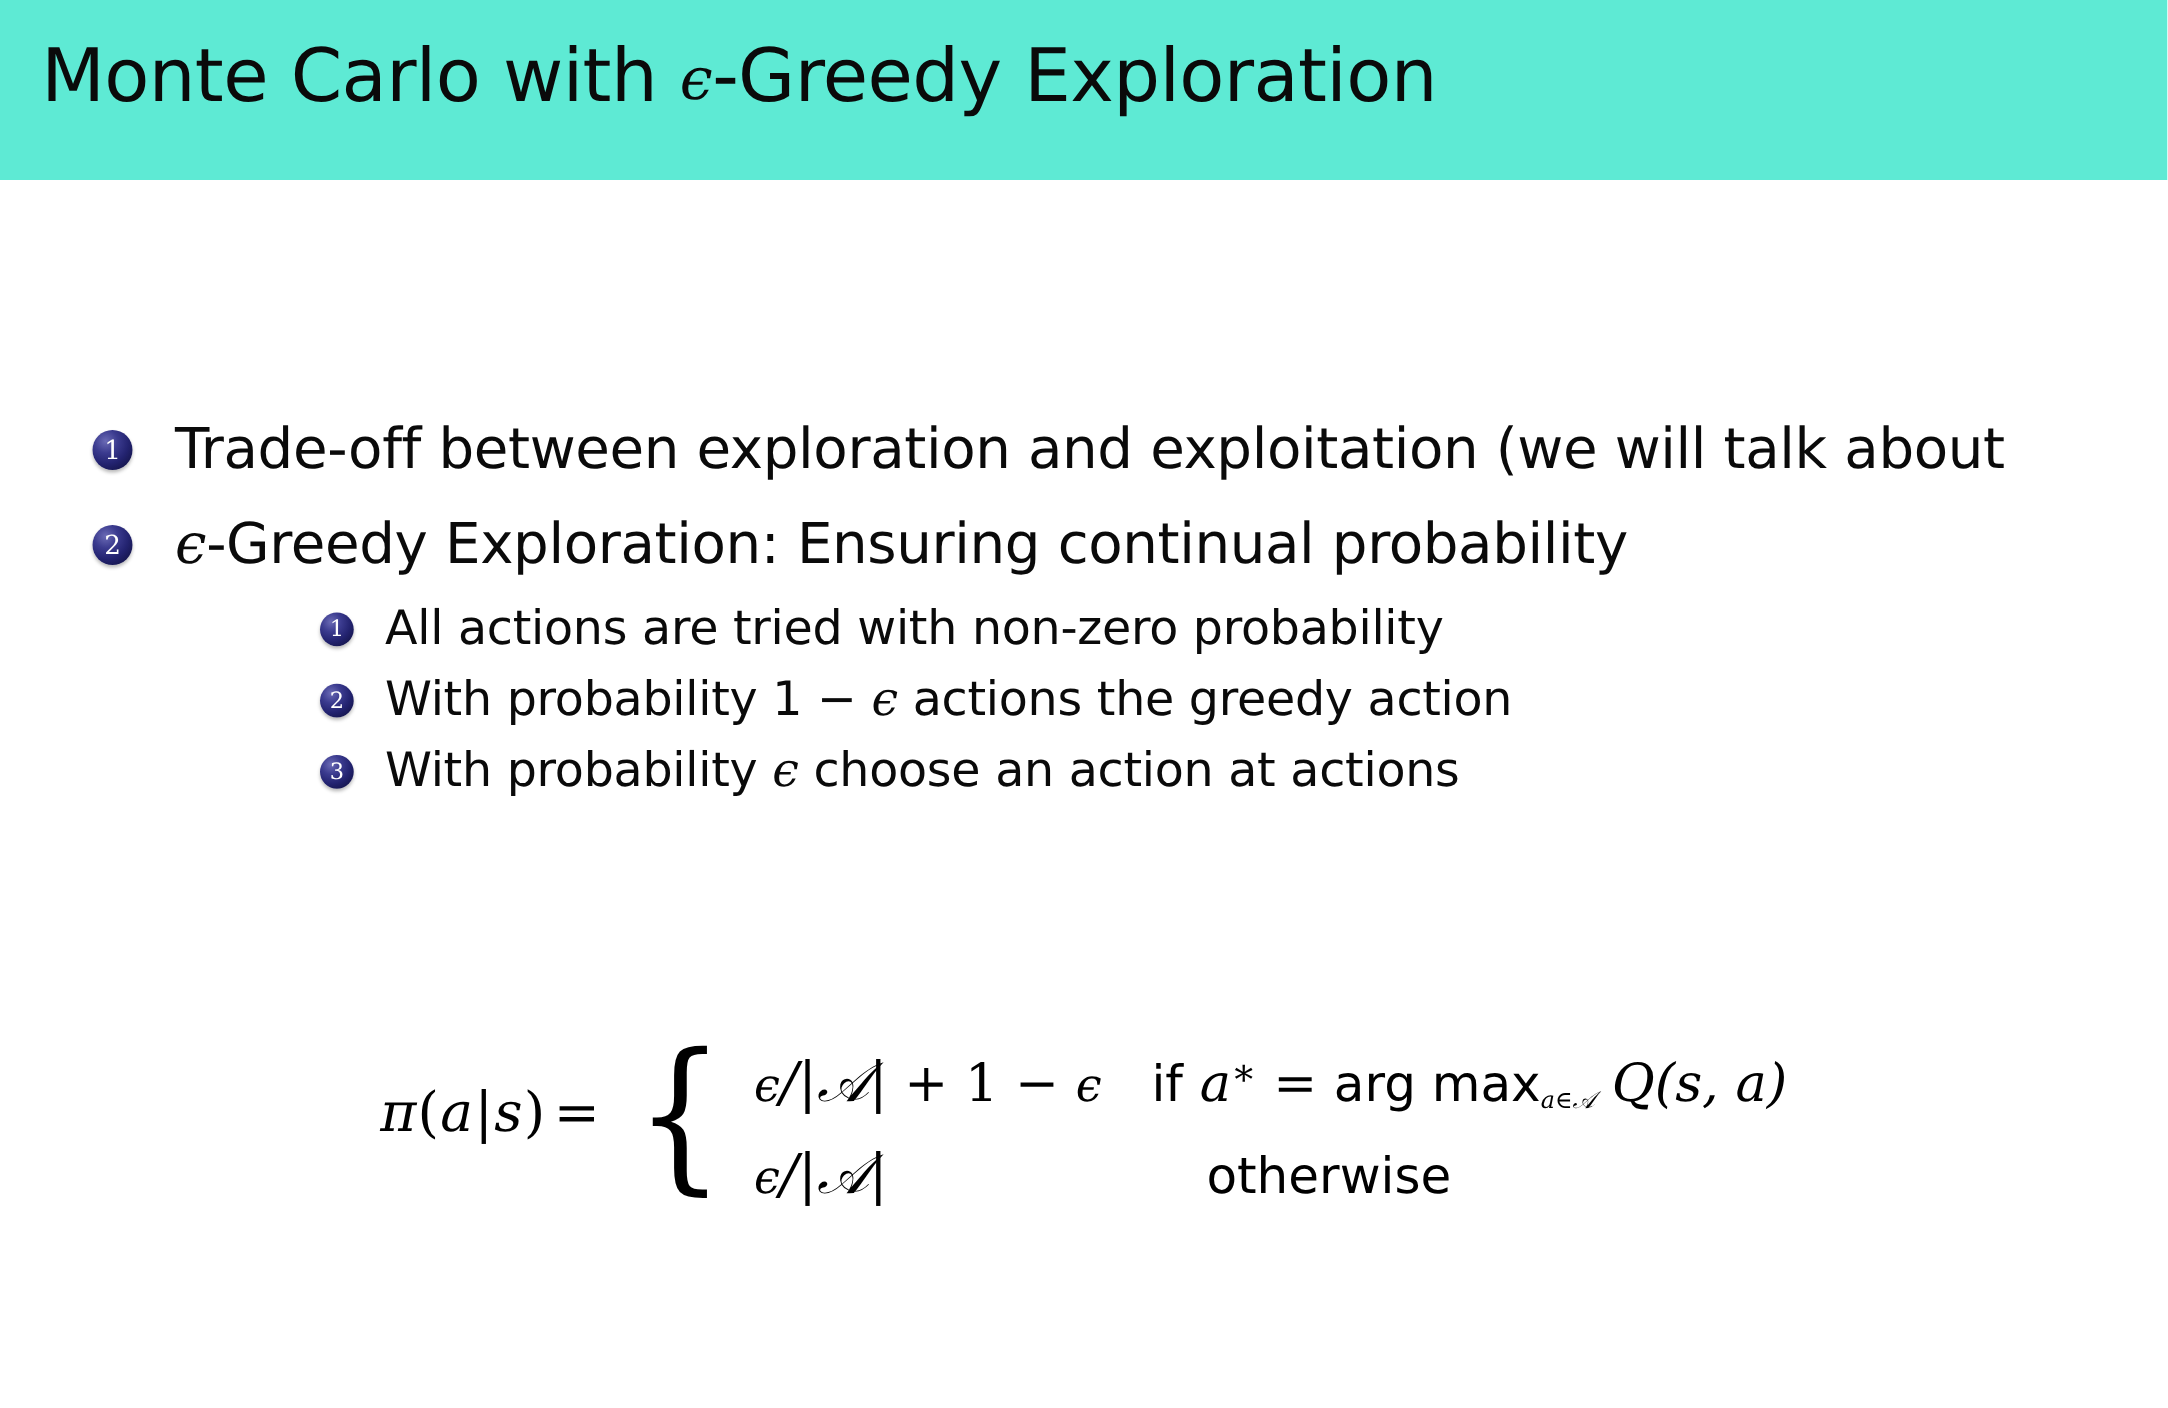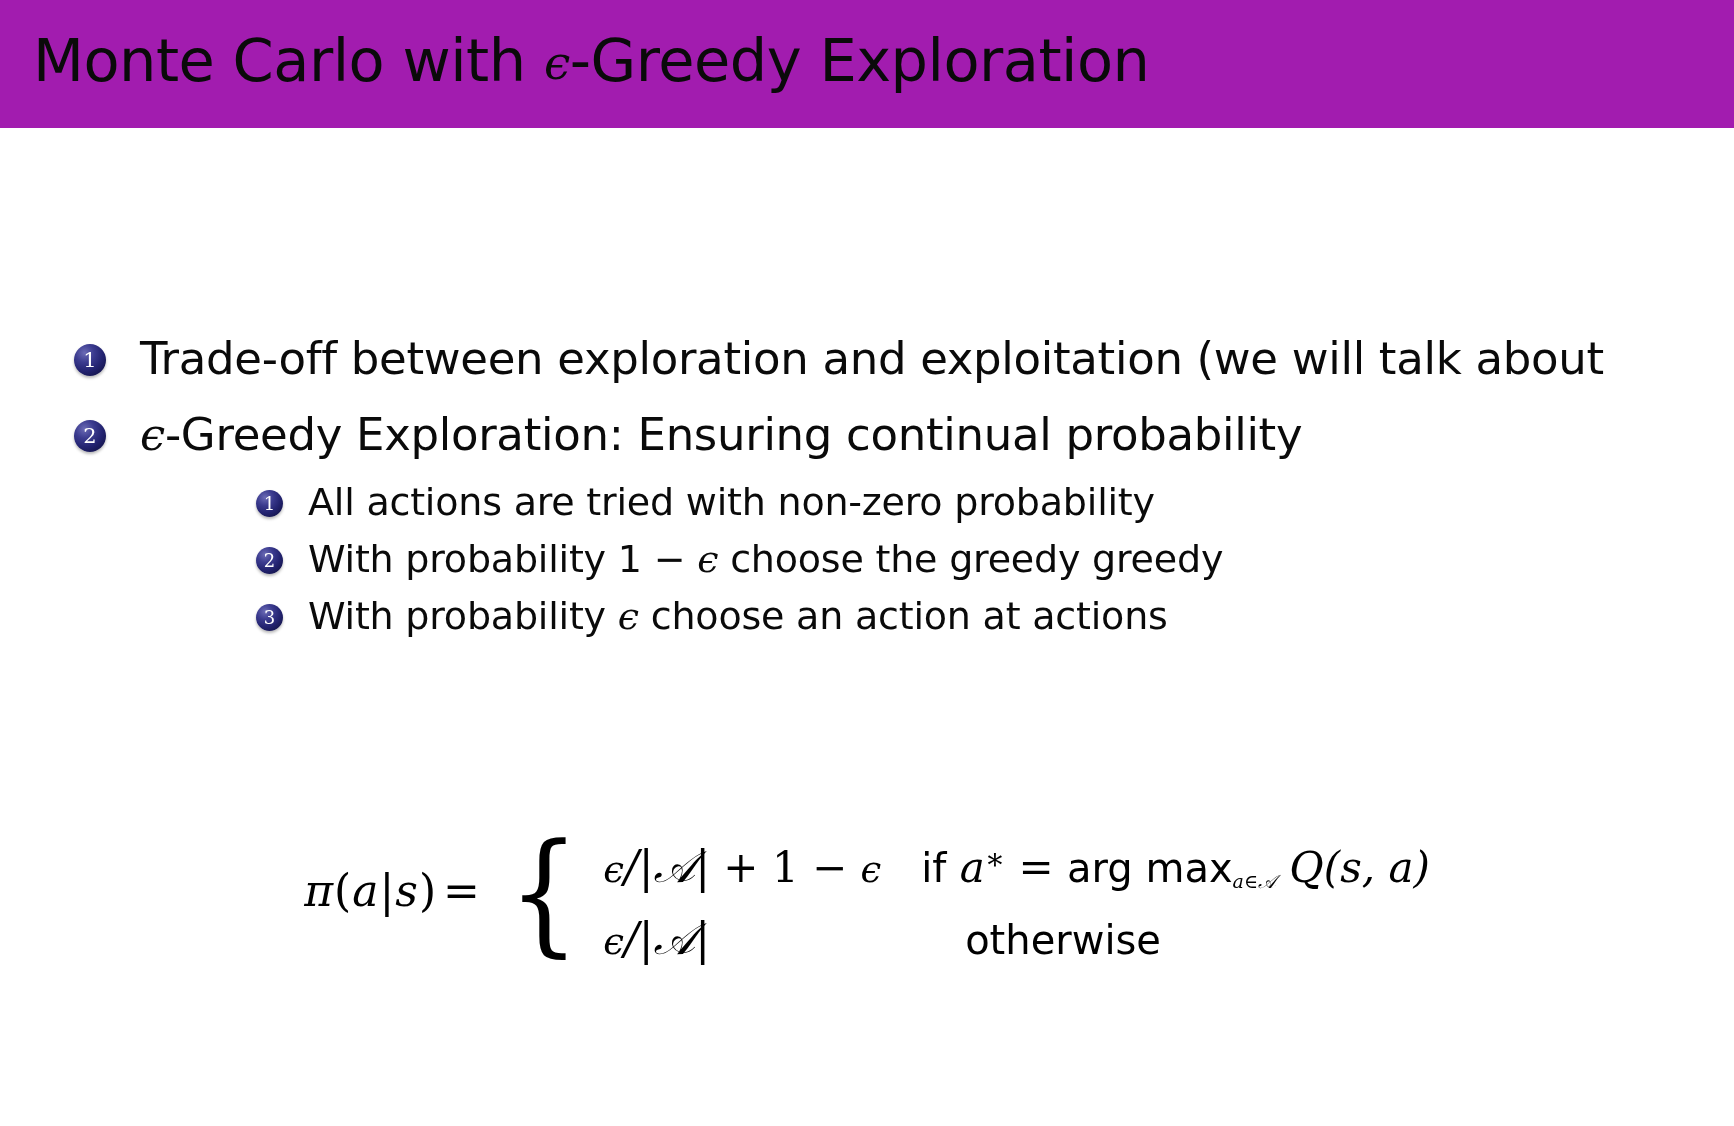--- a/index.html
+++ b/index.html
@@ -16,22 +16,22 @@
     font-family: "DejaVu Sans", sans-serif;
     color: #000000;
   }
 
   
   .title-bar {
     position: absolute;
     left: 0;
     top: 0;
     width: 1734px;
-    height: 128px;
-    background: #a21caf;
+    height: 144px;
+    background: #5eead4;
     box-sizing: border-box;
   }
   .slide-title {
     position: absolute;
     left: 33px;
     top: 24px;
     font-family: "DejaVu Sans", sans-serif;
     font-size: 59px;
     line-height: 74px;
     font-weight: 400;
@@ -249,21 +249,21 @@
       
       <div class="enum-l2">
 
         <div class="item-l2">
           <span class="ball ball-l2">1</span>
           <span class="text">All actions are tried with non-zero probability</span>
         </div>
 
         <div class="item-l2">
           <span class="ball ball-l2">2</span>
-          <span class="text"><span>With probability 1</span>&nbsp;<span>−</span>&nbsp;<span class="mi">ϵ</span>&nbsp;<span>choose the greedy greedy</span></span>
+          <span class="text"><span>With probability 1</span>&nbsp;<span>−</span>&nbsp;<span class="mi">ϵ</span>&nbsp;<span>actions the greedy action</span></span>
         </div>
 
         <div class="item-l2">
           <span class="ball ball-l2">3</span>
           <span class="text"><span>With probability</span>&nbsp;<span class="mi">ϵ</span>&nbsp;<span>choose an action at actions</span></span>
         </div>
 
       </div>
     </div>
 

